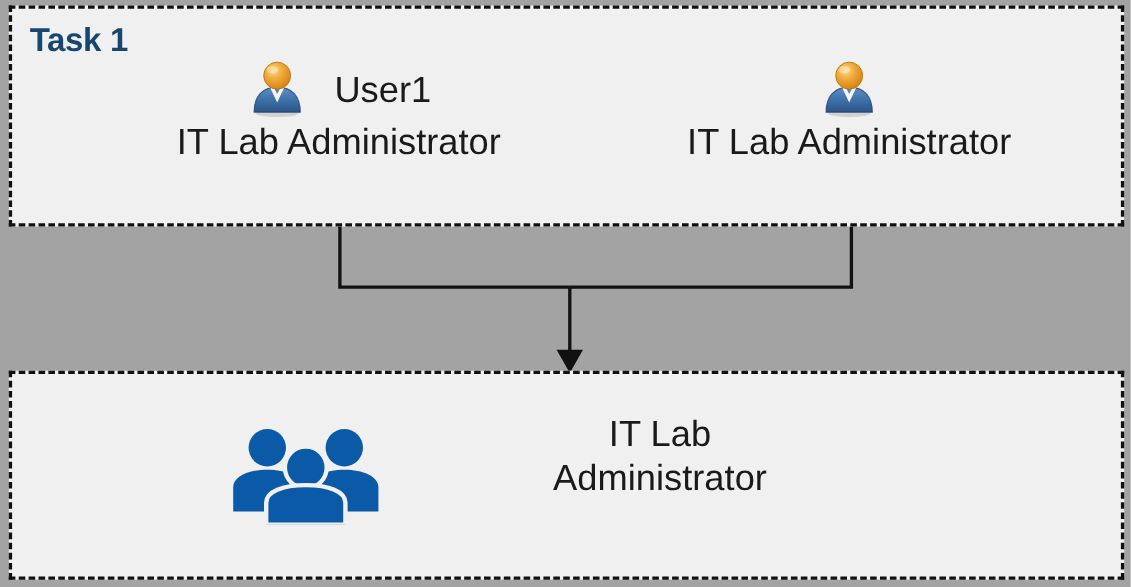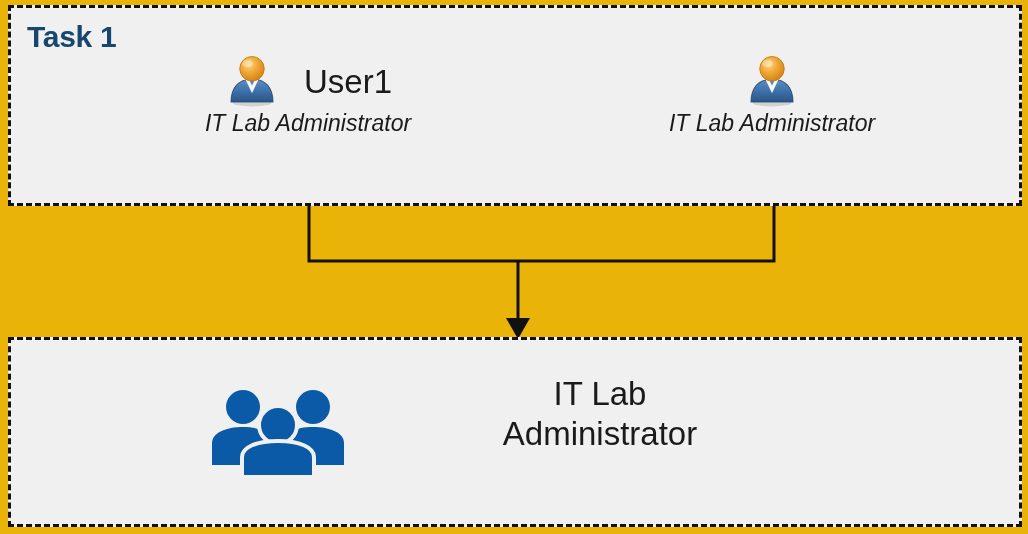--- a/index.html
+++ b/index.html
@@ -13,21 +13,21 @@
     position: relative;
     font-family: "Liberation Sans", sans-serif;
     overflow: hidden;
   }
 
   .canvas {
     position: absolute;
     left: 0; top: 0;
     width: 1028px;
     height: 534px;
-    background: #eab308;
+    background: #a3a3a3;
   }
 
   
   .task-box {
     position: absolute;
     background: #F0F0F0;
     border: 3px dashed #111111;
     box-sizing: border-box;
   }
   #task1-box {
@@ -70,26 +70,25 @@
     gap: 24px;
     height: 58px;
   }
   .person-name {
     font-size: 33px;
     color: #1a1a1a;
     white-space: nowrap;
     line-height: 1;
   }
   .person-role {
-    font-size: 23px;
+    font-size: 33px;
     color: #1a1a1a;
     white-space: nowrap;
     line-height: 1;
     margin-top: 2px;
-    font-style: italic;
   }
 
   .user-icon {
     width: 56px;
     height: 56px;
     flex: 0 0 56px;
     display: block;
   }
 
   

